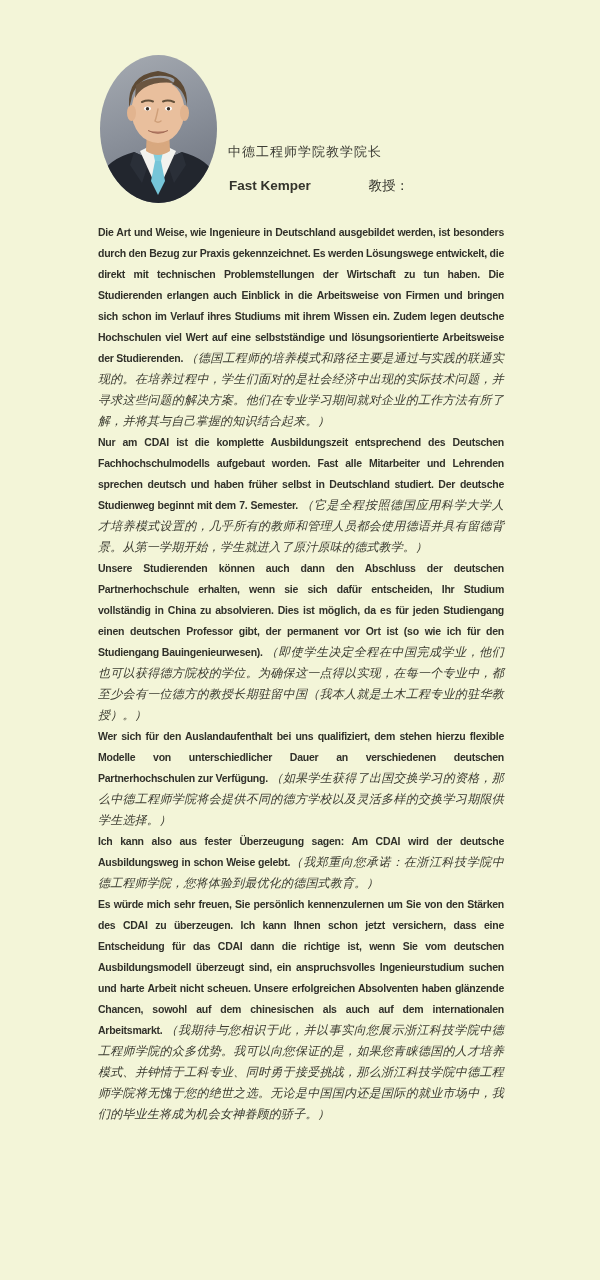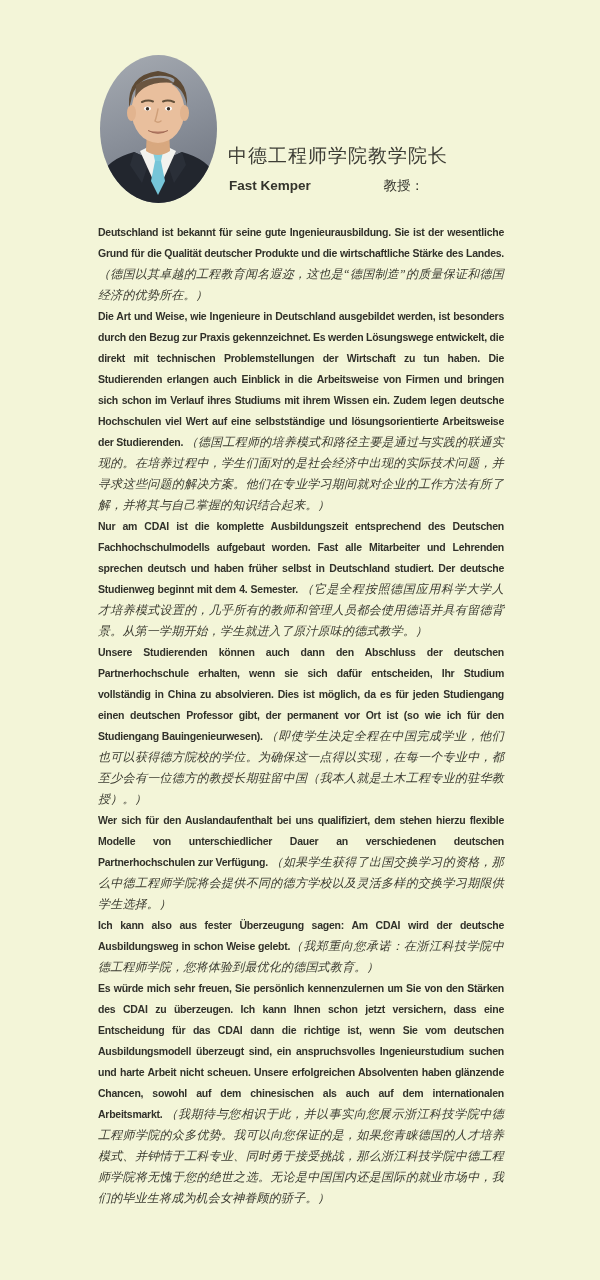--- a/index.html
+++ b/index.html
@@ -8,30 +8,30 @@
     background:#f3f5d8;
     position:relative;
     overflow:hidden;
     font-family:"Liberation Sans",sans-serif;
   }
   .photo-wrap{
     position:absolute;left:100px;top:55px;width:117px;height:148px;
   }
   .header-title{
     position:absolute;left:228px;top:143px;
-    font-size:19px;letter-spacing:1px;color:#3d3d35;
+    font-size:13px;letter-spacing:1px;color:#3d3d35;
     font-family:"Liberation Serif",serif;
     white-space:nowrap;
   }
   .header-name{
     position:absolute;left:229px;top:177px;
     font-size:13.5px;color:#34342c;white-space:nowrap;
   }
   .header-name .latin{font-weight:bold;font-family:"Liberation Sans",sans-serif;}
-  .header-name .cjk{font-family:"Liberation Serif",serif;font-weight:normal;margin-left:21px;padding-left:48px;}
+  .header-name .cjk{font-family:"Liberation Serif",serif;font-weight:normal;margin-left:6px;padding-left:48px;}
   .body-text{
     position:absolute;left:98px;top:221px;width:406px;
   }
   .body-text p{
     margin:0;text-align:justify;line-height:20px;
     color:#31312a;
   }
   .de{
     font-family:"Liberation Sans",sans-serif;
     font-weight:bold;font-size:10.5px;letter-spacing:-0.25px;
@@ -98,27 +98,24 @@
 </div>
 
 <div class="header-title">中德工程师学院教学院长</div>
 <div class="header-name">
   <span class="latin">Fast Kemper</span>
   <span class="cjk">教授：</span>
 </div>
 
 <div class="body-text">
   <p>
-    <span class="de">Deutschland ist bekannt für seine gute Ingenieurausbildung. Sie ist der wesentliche Grund für die Qualität deutscher Produkte und die wirtschaftliche Stärke des Landes. </span><span class="zh">（德国以其卓越的工程教育闻名遐迩，这也是“德国制造”的质量保证和德国经济的优势所在。）</span>
-  </p>
-  <p>
     <span class="de">Die Art und Weise, wie Ingenieure in Deutschland ausgebildet werden, ist besonders durch den Bezug zur Praxis gekennzeichnet. Es werden Lösungswege entwickelt, die direkt mit technischen Problemstellungen der Wirtschaft zu tun haben. Die Studierenden erlangen auch Einblick in die Arbeitsweise von Firmen und bringen sich schon im Verlauf ihres Studiums mit ihrem Wissen ein. Zudem legen deutsche Hochschulen viel Wert auf eine selbstständige und lösungsorientierte Arbeitsweise der Studierenden. </span><span class="zh">（德国工程师的培养模式和路径主要是通过与实践的联通实现的。在培养过程中，学生们面对的是社会经济中出现的实际技术问题，并寻求这些问题的解决方案。他们在专业学习期间就对企业的工作方法有所了解，并将其与自己掌握的知识结合起来。）</span>
   </p>
   <p>
-    <span class="de">Nur am CDAI ist die komplette Ausbildungszeit entsprechend des Deutschen Fachhochschulmodells aufgebaut worden. Fast alle Mitarbeiter und Lehrenden sprechen deutsch und haben früher selbst in Deutschland studiert. Der deutsche Studienweg beginnt mit dem 4. Semester. </span><span class="zh">（它是全程按照德国应用科学大学人才培养模式设置的，几乎所有的教师和管理人员都会使用德语并具有留德背景。从第一学期开始，学生就进入了原汁原味的德式教学。）</span>
+    <span class="de">Nur am CDAI ist die komplette Ausbildungszeit entsprechend des Deutschen Fachhochschulmodells aufgebaut worden. Fast alle Mitarbeiter und Lehrenden sprechen deutsch und haben früher selbst in Deutschland studiert. Der deutsche Studienweg beginnt mit dem 7. Semester. </span><span class="zh">（它是全程按照德国应用科学大学人才培养模式设置的，几乎所有的教师和管理人员都会使用德语并具有留德背景。从第一学期开始，学生就进入了原汁原味的德式教学。）</span>
   </p>
   <p>
     <span class="de">Unsere Studierenden können auch dann den Abschluss der deutschen Partnerhochschule erhalten, wenn sie sich dafür entscheiden, Ihr Studium vollständig in China zu absolvieren. Dies ist möglich, da es für jeden Studiengang einen deutschen Professor gibt, der permanent vor Ort ist (so wie ich für den Studiengang Bauingenieurwesen). </span><span class="zh">（即使学生决定全程在中国完成学业，他们也可以获得德方院校的学位。为确保这一点得以实现，在每一个专业中，都至少会有一位德方的教授长期驻留中国（我本人就是土木工程专业的驻华教授）。）</span>
   </p>
   <p>
     <span class="de">Wer sich für den Auslandaufenthalt bei uns qualifiziert, dem stehen hierzu flexible Modelle von unterschiedlicher Dauer an verschiedenen deutschen Partnerhochschulen zur Verfügung. </span><span class="zh">（如果学生获得了出国交换学习的资格，那么中德工程师学院将会提供不同的德方学校以及灵活多样的交换学习期限供学生选择。）</span>
   </p>
   <p>
     <span class="de">Ich kann also aus fester Überzeugung sagen: Am CDAI wird der deutsche Ausbildungsweg in schon Weise gelebt.</span><span class="zh">（我郑重向您承诺：在浙江科技学院中德工程师学院，您将体验到最优化的德国式教育。）</span>
   </p>

